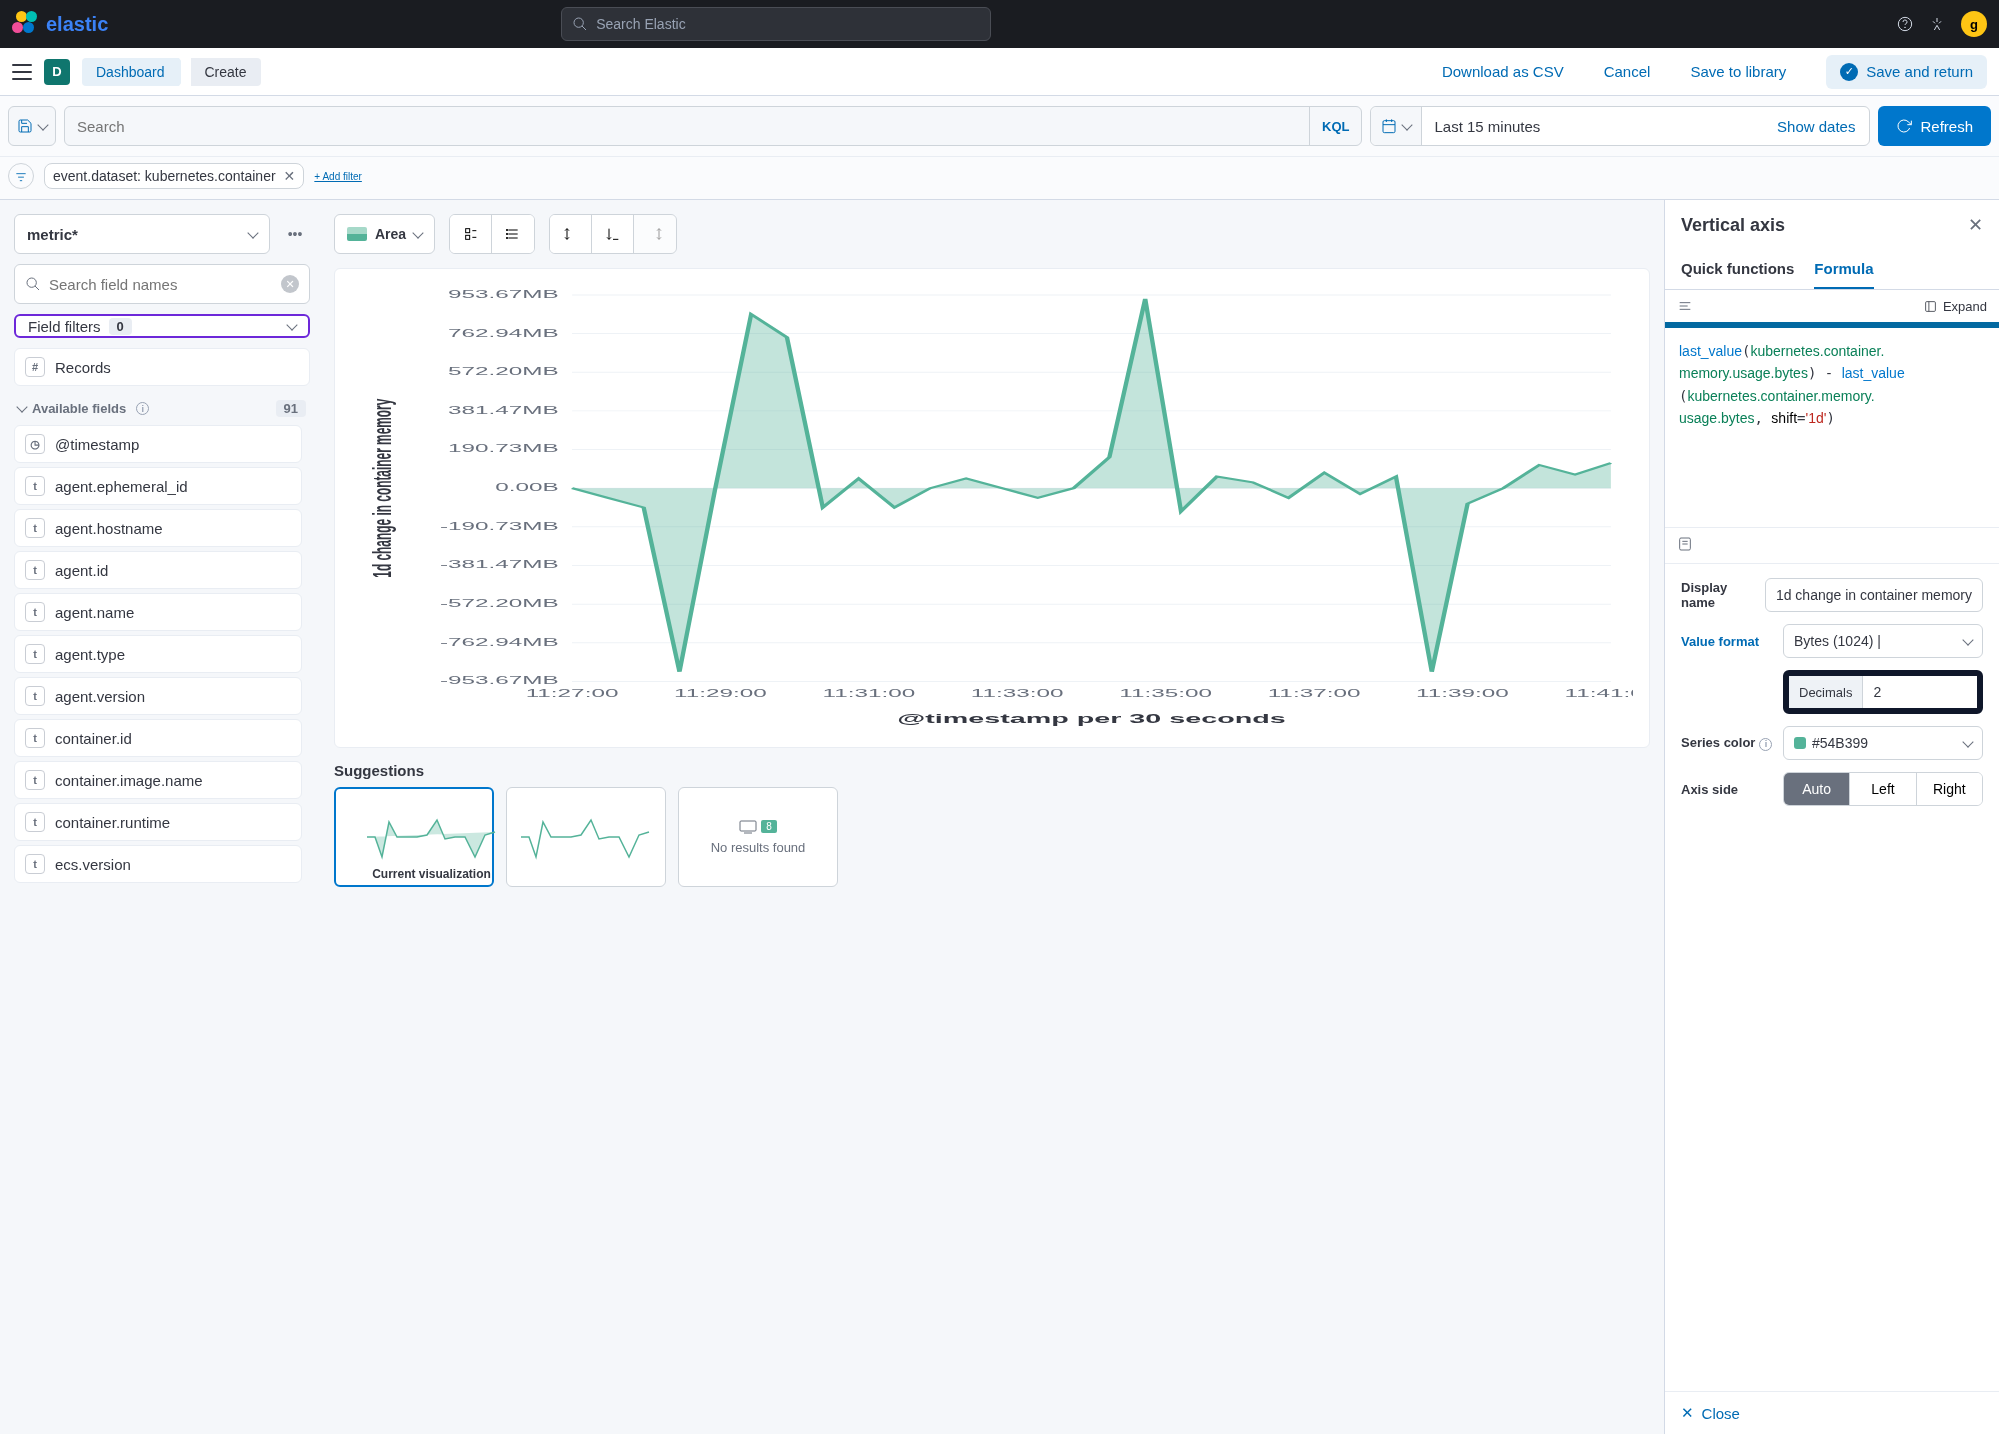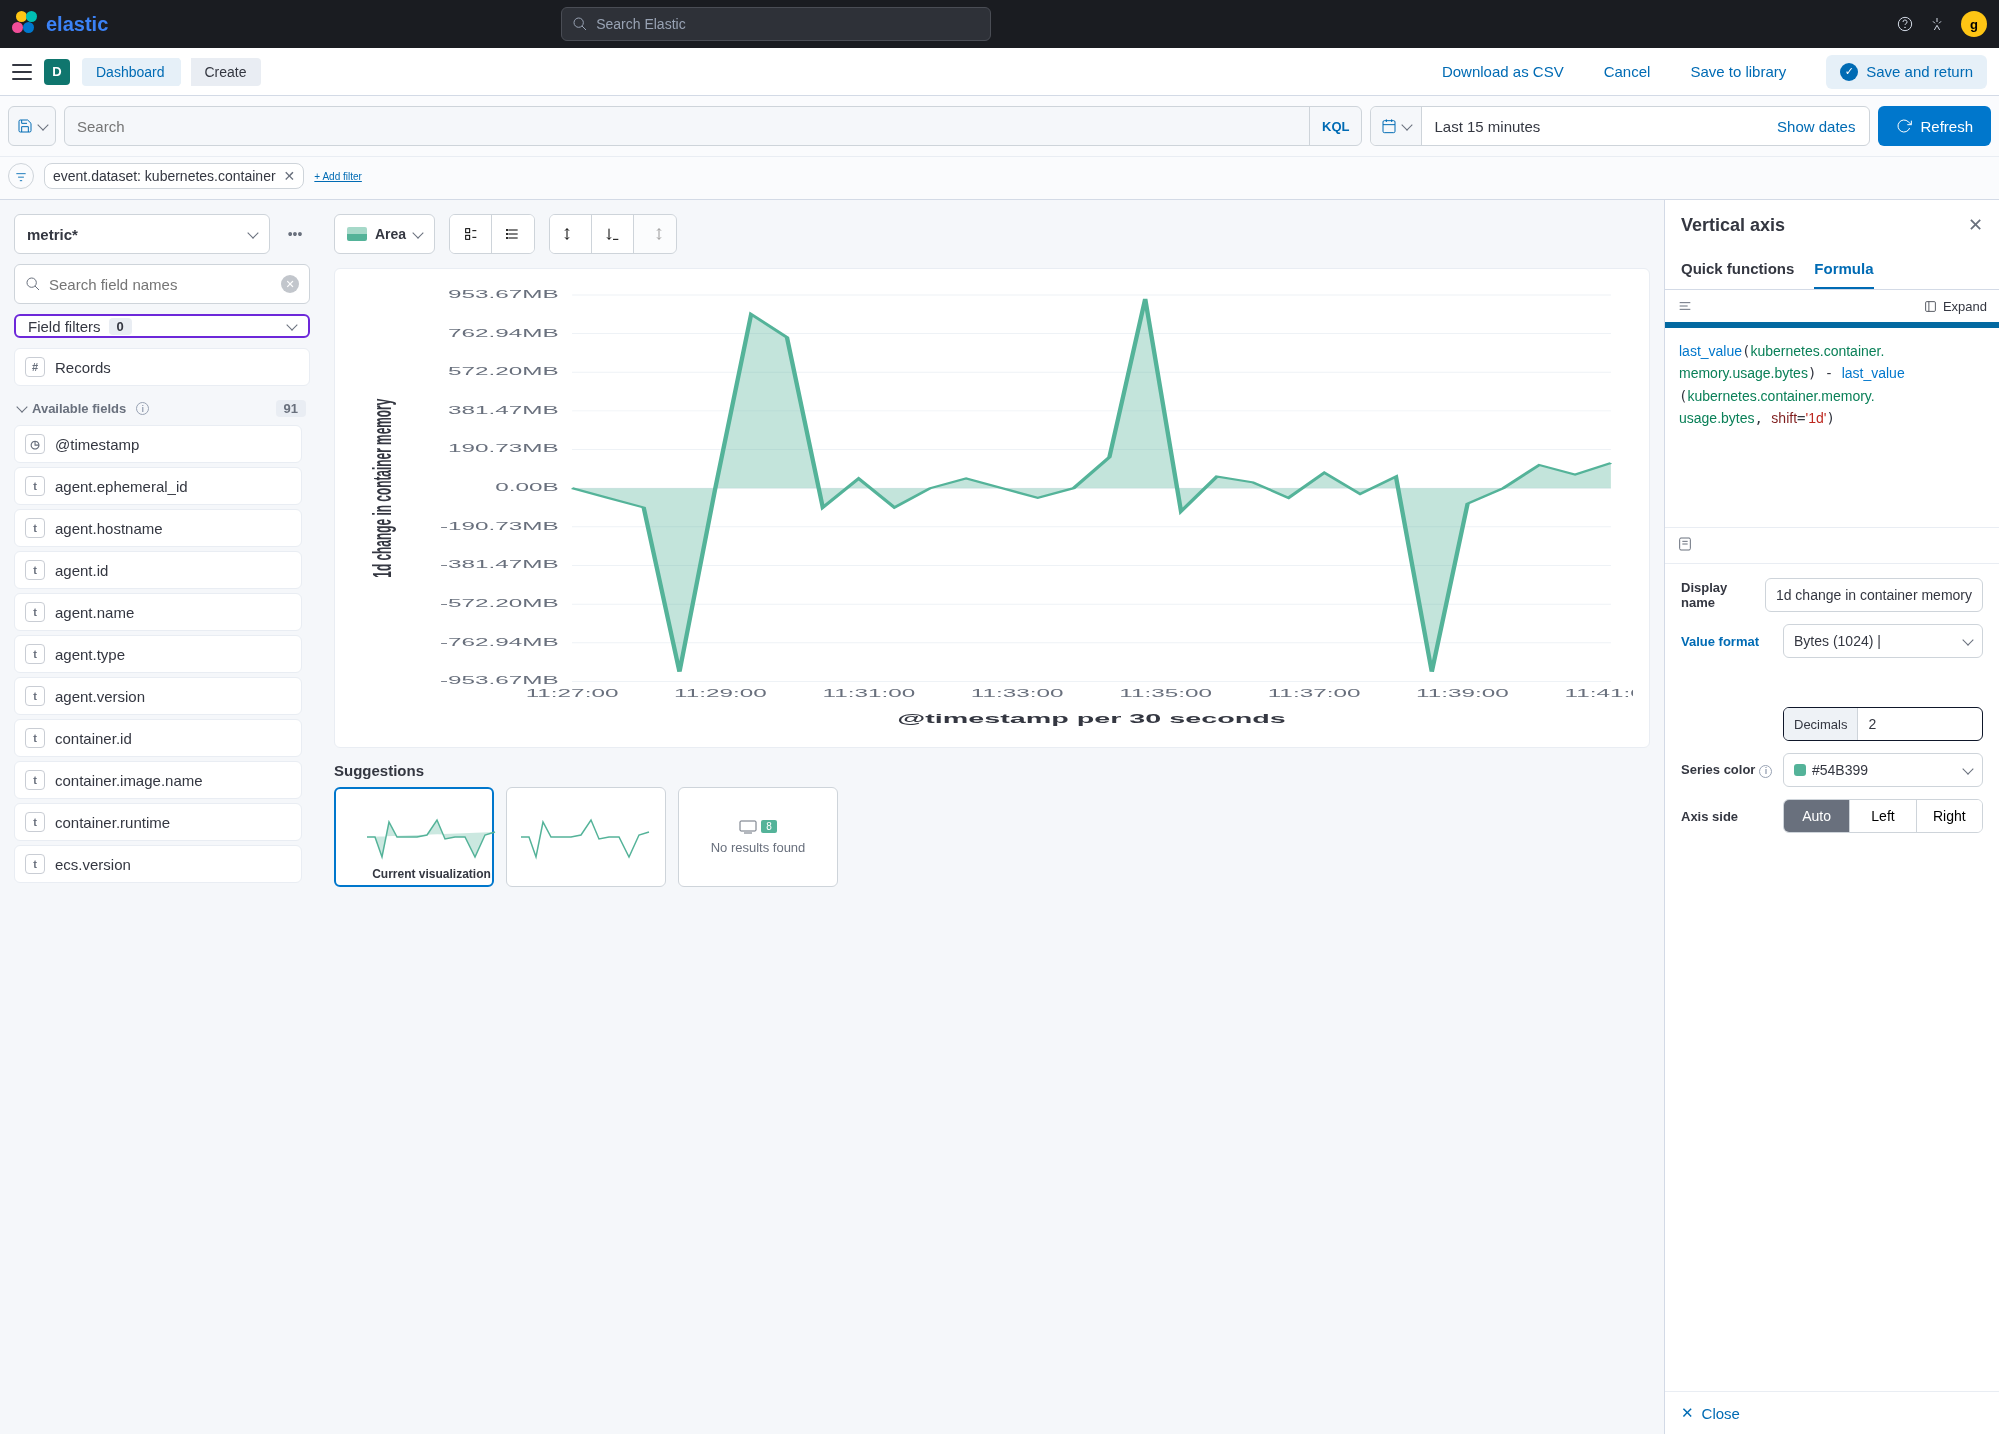--- a/index.html
+++ b/index.html
@@ -100,28 +100,28 @@
 .rp-title { font-size: 18px; font-weight: 700; }
 .rp-close { font-size: 18px; color: #69707d; cursor: pointer; }
 .rp-tabs { display: flex; border-bottom: 1px solid #d3dae6; padding: 0 16px; gap: 20px; }
 .rp-tab { padding: 10px 0; font-size: 15px; font-weight: 600; cursor: pointer; border-bottom: 2px solid transparent; }
 .rp-tab.active { color: #006bb4; border-bottom-color: #006bb4; }
 .formula-toolbar { display: flex; align-items: center; justify-content: space-between; padding: 8px 12px; border-bottom: 6px solid #0369a1; }
 .expand-btn { display: flex; align-items: center; gap: 6px; font-size: 13px; color: #343741; }
 .formula-editor { padding: 12px 14px; font-family: Menlo, Monaco, monospace; font-size: 14px; line-height: 1.6; min-height: 200px; border-bottom: 1px solid #e9edf3; word-break: break-all; }
 .tok-fn { color: #0077cc; }
 .tok-field { color: #0a8058; }
-.tok-kw { color: #7f1d1d; }
+.tok-kw { color: #000000; }
 .tok-str { color: #bd271e; }
 .rp-form { padding: 14px 16px; font-size: 14px; }
 .form-row { display: flex; align-items: center; margin-bottom: 12px; gap: 10px; }
 .form-label { width: 92px; font-size: 13px; font-weight: 600; color: #343741; }
 .form-label.link { color: #006bb4; }
 .form-input { flex: 1; border: 1px solid #ced4da; border-radius: 6px; height: 34px; padding: 0 10px; font-size: 14px; display: flex; align-items: center; justify-content: space-between; background: #fff; }
-.decimals-group { display: flex; border: 1px solid #0f172a; border-radius: 6px; overflow: hidden; flex: 1; margin-top: 37px; }
+.decimals-group { display: flex; border: 6px solid #0f172a; border-radius: 6px; overflow: hidden; flex: 1; }
 .decimals-label { background: #eef2f6; padding: 0 10px; height: 32px; display: flex; align-items: center; font-size: 13px; border-right: 1px solid #ced4da; }
 .decimals-input { flex: 1; padding: 0 10px; height: 32px; display: flex; align-items: center; }
 .color-swatch { width: 12px; height: 12px; border-radius: 3px; background: #54b399; margin-right: 6px; }
 .axis-side-group { display: flex; border: 1px solid #ced4da; border-radius: 6px; overflow: hidden; flex: 1; }
 .axis-side-group button { flex: 1; height: 32px; border: none; background: #fff; font-size: 14px; border-right: 1px solid #ced4da; }
 .axis-side-group button:last-child { border-right: none; }
 .axis-side-group button.active { background: #69707d; color: #fff; }
 .rp-footer { margin-top: auto; border-top: 1px solid #e9edf3; padding: 12px 16px; }
 .close-link { color: #006bb4; display: flex; align-items: center; gap: 8px; font-size: 15px; cursor: pointer; }
 .help-circle { width: 13px; height: 13px; border: 1px solid #98a2b3; border-radius: 50%; display: inline-flex; align-items: center; justify-content: center; font-size: 9px; color: #98a2b3; margin-left: 4px; }

